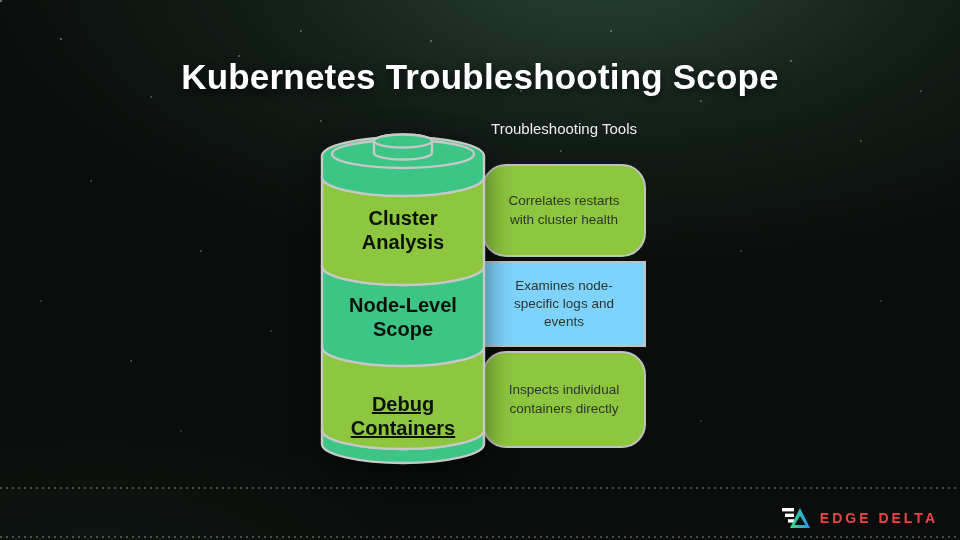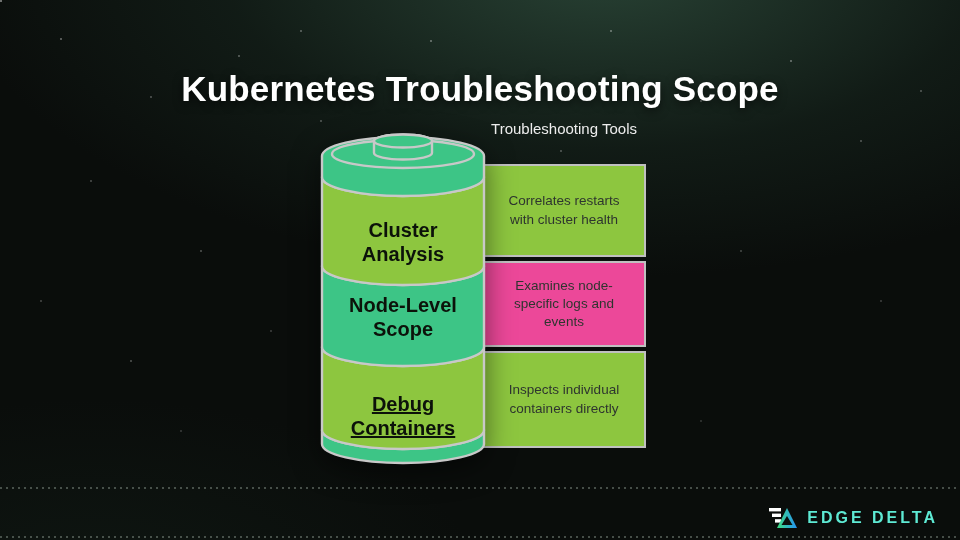--- a/index.html
+++ b/index.html
@@ -18,61 +18,61 @@
   .stars{box-shadow:
     60px 38px rgba(255,255,255,.40), 150px 96px rgba(255,255,255,.30), 238px 55px rgba(255,255,255,.35),
     320px 120px rgba(255,255,255,.30), 90px 180px rgba(255,255,255,.28), 200px 250px rgba(255,255,255,.30),
     40px 300px rgba(255,255,255,.25), 130px 360px rgba(255,255,255,.30), 270px 330px rgba(255,255,255,.22),
     430px 40px rgba(255,255,255,.40), 520px 90px rgba(255,255,255,.35), 610px 30px rgba(255,255,255,.40),
     700px 100px rgba(255,255,255,.35), 790px 60px rgba(255,255,255,.40), 860px 140px rgba(255,255,255,.30),
     920px 90px rgba(255,255,255,.30), 560px 150px rgba(255,255,255,.30), 640px 200px rgba(255,255,255,.25),
     740px 250px rgba(255,255,255,.25), 880px 300px rgba(255,255,255,.22), 540px 330px rgba(255,255,255,.20),
     180px 430px rgba(255,255,255,.20), 700px 420px rgba(255,255,255,.18), 300px 30px rgba(255,255,255,.35);}
   .page-title{
-    position:absolute;left:0;top:46px;width:960px;text-align:center;
+    position:absolute;left:0;top:34px;width:960px;text-align:center;
     color:#ffffff;font-size:35px;font-weight:800;letter-spacing:.2px;
     text-shadow:0 3px 10px rgba(0,0,0,.65);
   }
   
   .col-header{
     position:absolute;left:482px;top:120px;width:164px;text-align:center;
     color:#ededed;font-size:15px;line-height:1.25;font-weight:400;
   }
   
   .panel{
     position:absolute;left:482px;width:164px;box-sizing:border-box;
     border:2px solid #c0c0c0;display:flex;align-items:center;justify-content:center;
     text-align:center;color:#2e352f;font-size:13.5px;line-height:1.35;
     padding:6px 12px;z-index:1;
   }
   .p1{top:164px;height:93px;}
   .p2{top:261px;height:86px;}
   .p3{top:351px;height:97px;}
-  .lime{background:#8dc63f;}
-  .teal{background:#ec4899;}
+  .lime{background:#8dc63f;border-radius:24px;}
+  .teal{background:#7dd3fc;}
   
   .cyl-svg{position:absolute;left:300px;top:125px;overflow:visible;z-index:2;
     filter:drop-shadow(0 8px 14px rgba(0,0,0,.5));}
   .fill-lime{fill:#8dc63f;}
   .fill-teal{fill:#3dc586;}
   .cyl-stroke{stroke:#c8c8c8;stroke-width:2.4;stroke-linejoin:round;}
   .cyl-label{
     position:absolute;width:134px;text-align:center;z-index:3;
     color:#0c120a;font-weight:800;font-size:20px;line-height:1.22;
   }
-  .l1{left:336px;top:218px;}
+  .l1{left:336px;top:206px;}
   .l2{left:336px;top:293px;}
   .l3{left:336px;top:392px;text-decoration:underline;}
   
   .dotline{position:absolute;left:0;width:960px;height:2px;
     background-image:repeating-linear-gradient(90deg, rgba(168,184,172,.38) 0 2px, transparent 2px 6px);}
   .dl1{top:487px;}
   .dl2{top:536px;}
   .brand{position:absolute;top:506px;right:22px;display:flex;align-items:center;gap:10px;z-index:2;}
-  .brand-text{color:#5eead4;font-size:16px;font-weight:800;letter-spacing:3px;}
+  .brand-text{color:#ef4444;font-size:14px;font-weight:800;letter-spacing:3px;}
 </style>
 </head>
 <body>
 
 <div class="bg-glow"></div>
 <div class="stars"></div>
 
 <h1 class="page-title">Kubernetes Troubleshooting Scope</h1>
 
 <div class="col-header">Troubleshooting Tools</div>

